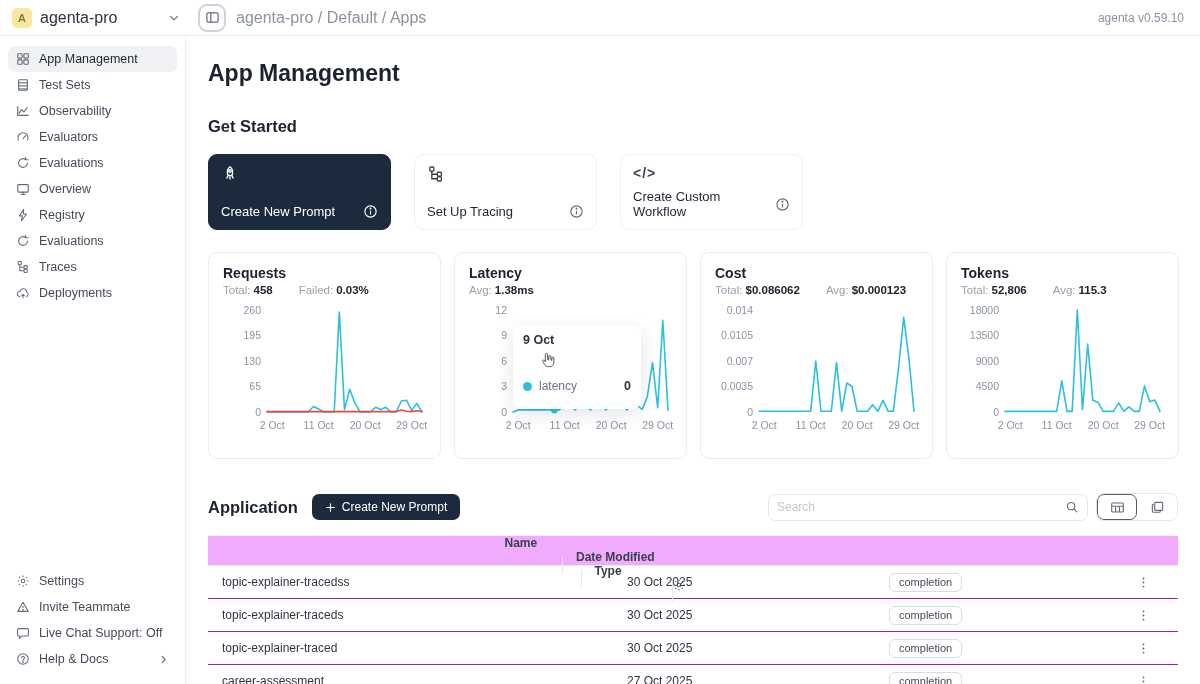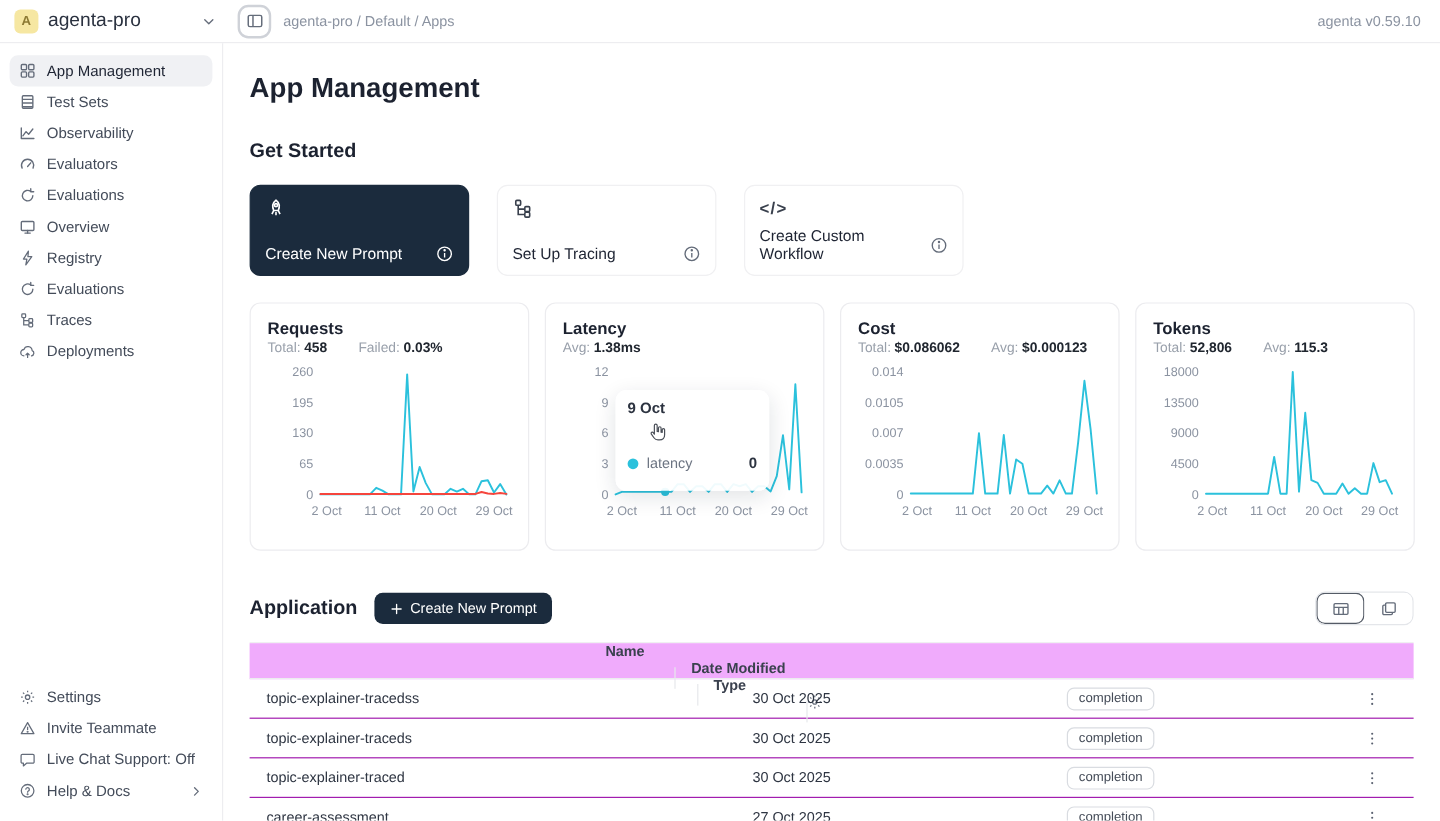--- a/index.html
+++ b/index.html
@@ -9,21 +9,21 @@
   .icon { color:#646c7a; flex:0 0 auto; }
 
   
   .topbar { height:36px; display:flex; align-items:center; border-bottom:1px solid #ededf0; padding:0 16px 0 12px; }
   .ws-select { display:flex; align-items:center; gap:8px; width:168px; cursor:pointer; }
   .ws-avatar { width:20px; height:20px; border-radius:5px; background:#f6e7a2; color:#8d7a33;
     font-size:11px; font-weight:700; display:flex; align-items:center; justify-content:center; }
   .ws-name { font-size:16px; font-weight:500; color:#2b3240; flex:1; }
   .collapse-btn { width:28px; height:28px; border:2px solid #cfd2d8; border-radius:9px; background:#fff;
     display:flex; align-items:center; justify-content:center; margin:0 10px 0 18px; cursor:pointer; color:#4a5260;}
-  .breadcrumb { font-size:12px; color:#8b93a1; flex:1; }
+  .breadcrumb { font-size:16px; color:#8b93a1; flex:1; }
   .version { font-size:12px; color:#8b93a1; }
 
   
   .shell { display:flex; height:648px; }
   .sidebar { width:186px; border-right:1px solid #ededf0; padding:10px 8px 12px; display:flex; flex-direction:column; }
   .side-item { display:flex; align-items:center; gap:9px; height:26px; padding:0 8px; border-radius:7px;
     font-size:12.5px; color:#434b59; cursor:pointer; white-space:nowrap; }
   .side-item.active { background:#f0f1f4; color:#1e2433; font-weight:500; }
   .side-section { font-size:12px; color:#7b8391; padding:14px 4px 8px; }
   .side-bottom { margin-top:auto; }
@@ -469,20 +469,31 @@
         <span class="section-h">Application</span>
         <button class="new-prompt-btn">
           <span class="icon" style="color:#fff;">
             <svg width="11" height="11" viewBox="0 0 16 16">
                 <path d="M8 2.5 V13.5 M2.5 8 H13.5" stroke="currentColor" stroke-width="1.6" stroke-linecap="round"></path>
               </svg>
           </span>
           <span>Create New Prompt</span>
         </button>
         <div class="head-right">
+          <div class="search-box">
+            <input type="text" placeholder="Search" style="">
+            <span class="icon">
+              <svg width="14" height="14" viewBox="0 0 16 16">
+                  <g fill="none" stroke="currentColor" stroke-width="1.3" stroke-linecap="round">
+                    <circle cx="7" cy="7" r="4.2"></circle>
+                    <line x1="10.2" y1="10.2" x2="13.5" y2="13.5"></line>
+                  </g>
+                </svg>
+            </span>
+          </div>
           <div class="view-toggle">
             <div class="view-btn active">
               <span class="icon">
                 <svg width="15" height="15" viewBox="0 0 16 16">
                     <g fill="none" stroke="currentColor" stroke-width="1.2">
                       <rect x="1.8" y="3.2" width="12.4" height="9.6" rx="1"></rect>
                       <line x1="1.8" y1="6.6" x2="14.2" y2="6.6"></line>
                       <line x1="6" y1="6.6" x2="6" y2="12.8"></line>
                       <line x1="10" y1="6.6" x2="10" y2="12.8"></line>
                     </g>

